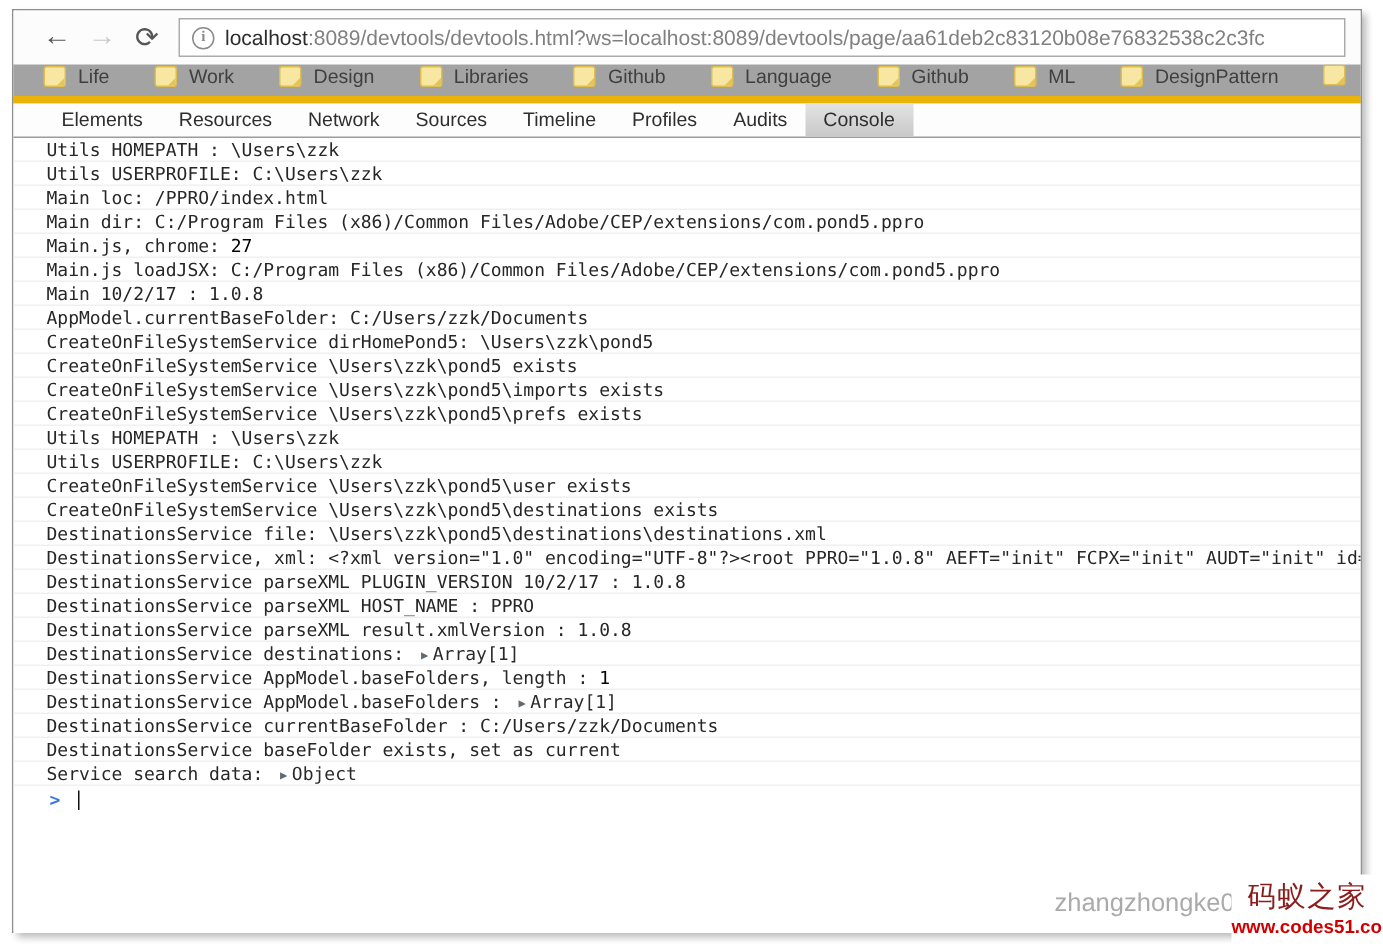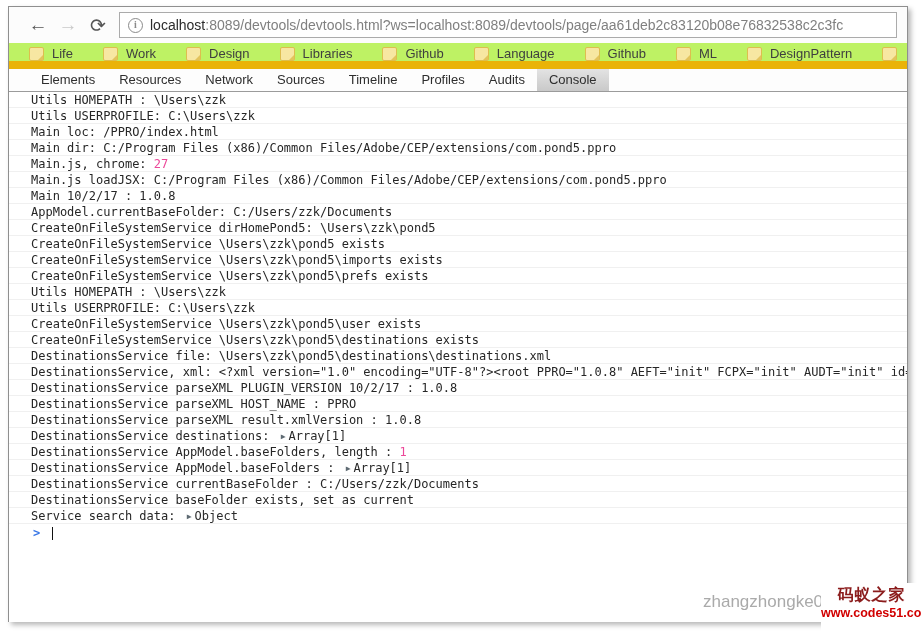--- a/index.html
+++ b/index.html
@@ -17,54 +17,54 @@
   .navbtn.disabled { color:#c8c8c8; }
   .addressbar { flex:1; height:26px; margin-left:6px; border:1px solid #ababab; background:#fff;
                 display:flex; align-items:center; padding:0 8px; overflow:hidden; }
   .info-icon { width:15px; height:15px; min-width:15px; border:1.5px solid #8a8a8a; border-radius:50%;
                color:#8a8a8a; font-size:10px; font-weight:bold; line-height:12px; text-align:center;
                font-family:"Liberation Serif", serif; margin-right:7px; }
   .url { font-size:14px; white-space:nowrap; overflow:hidden; color:#808080; }
   .url .host { color:#2b2b2b; }
 
   
-  .bookmarks { height:26px; display:flex; align-items:flex-end; background:#bef264;
-               padding-left:20px; gap:30px; border-bottom:8px solid #eab308; overflow:hidden; }
+  .bookmarks { height:26px; display:flex; align-items:flex-start; background:#a3a3a3;
+               padding-left:20px; gap:30px; border-bottom:5px solid #eab308; overflow:hidden; }
   .bm { display:flex; align-items:center; gap:8px; cursor:pointer; white-space:nowrap; }
   .folder-icon { width:15px; height:14px; background:#f7e7a2; border:1px solid #ddbe4e; border-radius:2px;
                  position:relative; }
   .folder-icon::after { content:""; position:absolute; right:0; bottom:0; width:0; height:0;
                  border-left:5px solid transparent; border-bottom:5px solid #e3c45c; }
   .bm-label { font-size:13px; color:#3f3f3f; }
 
   
   .tabbar { height:23px; display:flex; align-items:stretch; background:#fdfdfd;
             padding-left:20px; border-bottom:1px solid #9b9b9b; }
   .tab { font-size:13px; color:#2e2e2e; padding:3px 12px 0 12px; cursor:pointer; white-space:nowrap; }
   .tab.active { background:linear-gradient(#e3e3e3,#c9c9c9); }
 
   
   .console { height:530px; overflow:hidden; background:#fff; cursor:text;
              font-family:"DejaVu Sans Mono","Liberation Mono",monospace; font-size:12px; }
   .crow { height:16px; line-height:16px; border-bottom:1px solid #f0f0f0; padding-left:22px;
           white-space:nowrap; overflow:hidden; color:#262626; }
-  .num { color:#ec4899;text-align:right; }
+  .num { color:#000000;text-align:right; }
   .tri { display:inline-block; font-size:8px; color:#5f6b73; margin:0 3px 0 4px; vertical-align:1px; cursor:pointer; }
   .obj { color:#2a2a2a; }
   .prompt-row { height:18px; line-height:18px; padding-left:24px; display:flex; align-items:center; }
   .chevron { color:#3b78e7; font-weight:bold; font-size:12px;
              font-family:"DejaVu Sans Mono","Liberation Mono",monospace; }
   .caret { display:inline-block; width:1px; height:13px; background:#111; margin-left:12px; }
 
   
   .watermark { position:absolute; left:703px; top:592px; font-size:17px; color:#aaaaaa;
                white-space:nowrap; z-index:5; }
   .logo { position:absolute; right:0; top:583px; width:101px; height:49px; background:#fff;
           z-index:6; text-align:center; padding-top:2px; }
-  .logo-title { font-size:16px; font-weight:bold; color:#8b1c1c; letter-spacing:1px; white-space:nowrap; }
+  .logo-title { font-size:19px; font-weight:normal; color:#8b1c1c; letter-spacing:1px; white-space:nowrap; }
   .logo-url { font-size:12.5px; font-weight:bold; color:#d10000; white-space:nowrap; }
 </style>
 </head>
 <body>
 
 <div class="stage">
   <div class="window">
 
     <div class="navbar">
       <span class="navbtn">←</span>

